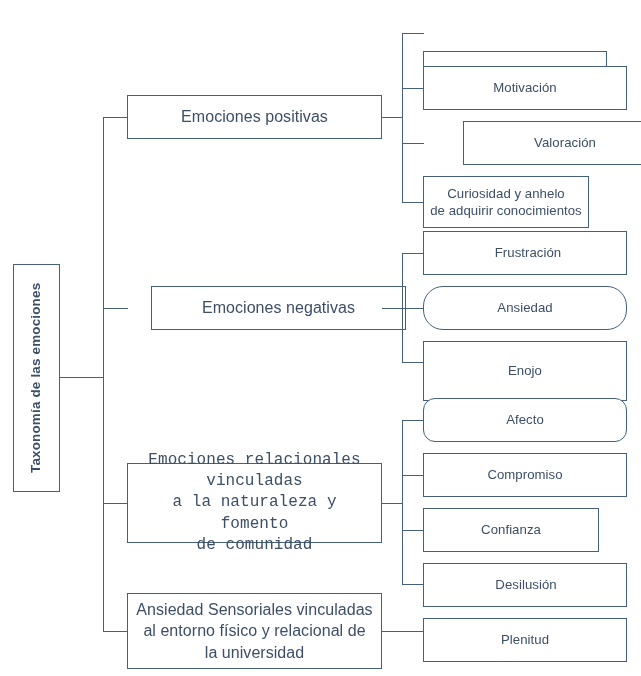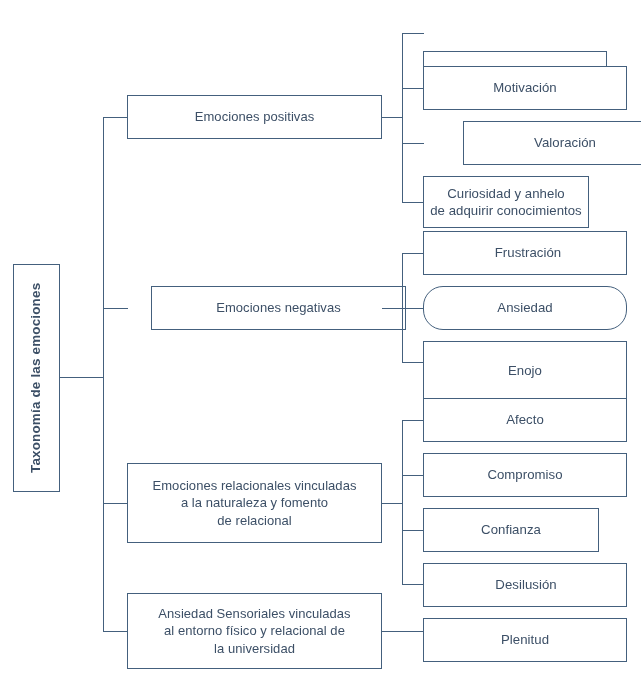--- a/index.html
+++ b/index.html
@@ -37,21 +37,21 @@
     font-size: 13.4px;
     letter-spacing: 0.2px;
     padding: 4px 2px;
   }
   .node-root .vtext {
     transform: rotate(-90deg);
     white-space: nowrap;
     display: block;
   }
   .node-level2 {
-    font-size: 13px;
+    font-size: 16px;
   }
   .node-leaf {
     font-size: 13.2px;
   }
   .conn {
     position: absolute;
     background: #44607d;
   }
   .conn-h {
     height: 1.4px;
@@ -78,25 +78,25 @@
   <div class="conn conn-h" style="left:103px; top:631px; width:25px;"></div>
 
   <div class="node node-level2" style="left:127px; top:95px; width:255px; height:44px;">
     <span>Emociones positivas</span>
   </div>
 
   <div class="node node-level2" style="left:127px; top:286px; width:255px; height:44px;margin-left:24px;">
     <span>Emociones negativas</span>
   </div>
 
-  <div class="node node-level2" style="left:127px; top:463px; width:255px; height:80px;">
+  <div class="node node-level2" style="left:127px; top:463px; width:255px; height:80px;font-family:Liberation Mono, monospace;">
     <span>
       <span>Emociones relacionales vinculadas</span><br>
       <span>a la naturaleza y fomento</span><br>
-      <span>de relacional</span>
+      <span>de comunidad</span>
     </span>
   </div>
 
   <div class="node node-level2" style="left:127px; top:593px; width:255px; height:76px;">
     <span>
       <span>Ansiedad Sensoriales vinculadas</span><br>
       <span>al entorno físico y relacional de</span><br>
       <span>la universidad</span>
     </span>
   </div>
@@ -140,21 +140,21 @@
     <span>Enojo</span>
   </div>
 
   <div class="conn conn-h" style="left:382px; top:503px; width:21px;"></div>
   <div class="conn conn-v" style="left:402px; top:420px; height:165px;"></div>
   <div class="conn conn-h" style="left:402px; top:420px; width:22px;"></div>
   <div class="conn conn-h" style="left:402px; top:475px; width:22px;"></div>
   <div class="conn conn-h" style="left:402px; top:530px; width:22px;"></div>
   <div class="conn conn-h" style="left:402px; top:584px; width:22px;"></div>
 
-  <div class="node node-leaf" style="left:423px; top:398px; width:204px; height:44px;">
+  <div class="node node-leaf" style="left:423px; top:398px; width:204px; height:44px;border-radius:12px;">
     <span>Afecto</span>
   </div>
   <div class="node node-leaf" style="left:423px; top:453px; width:204px; height:44px;">
     <span>Compromiso</span>
   </div>
   <div class="node node-leaf" style="left:423px; top:508px; width:176px; height:44px;">
     <span>Confianza</span>
   </div>
   <div class="node node-leaf" style="left:423px; top:563px; width:204px; height:44px;padding-left:8px;">
     <span>Desilusión</span>

